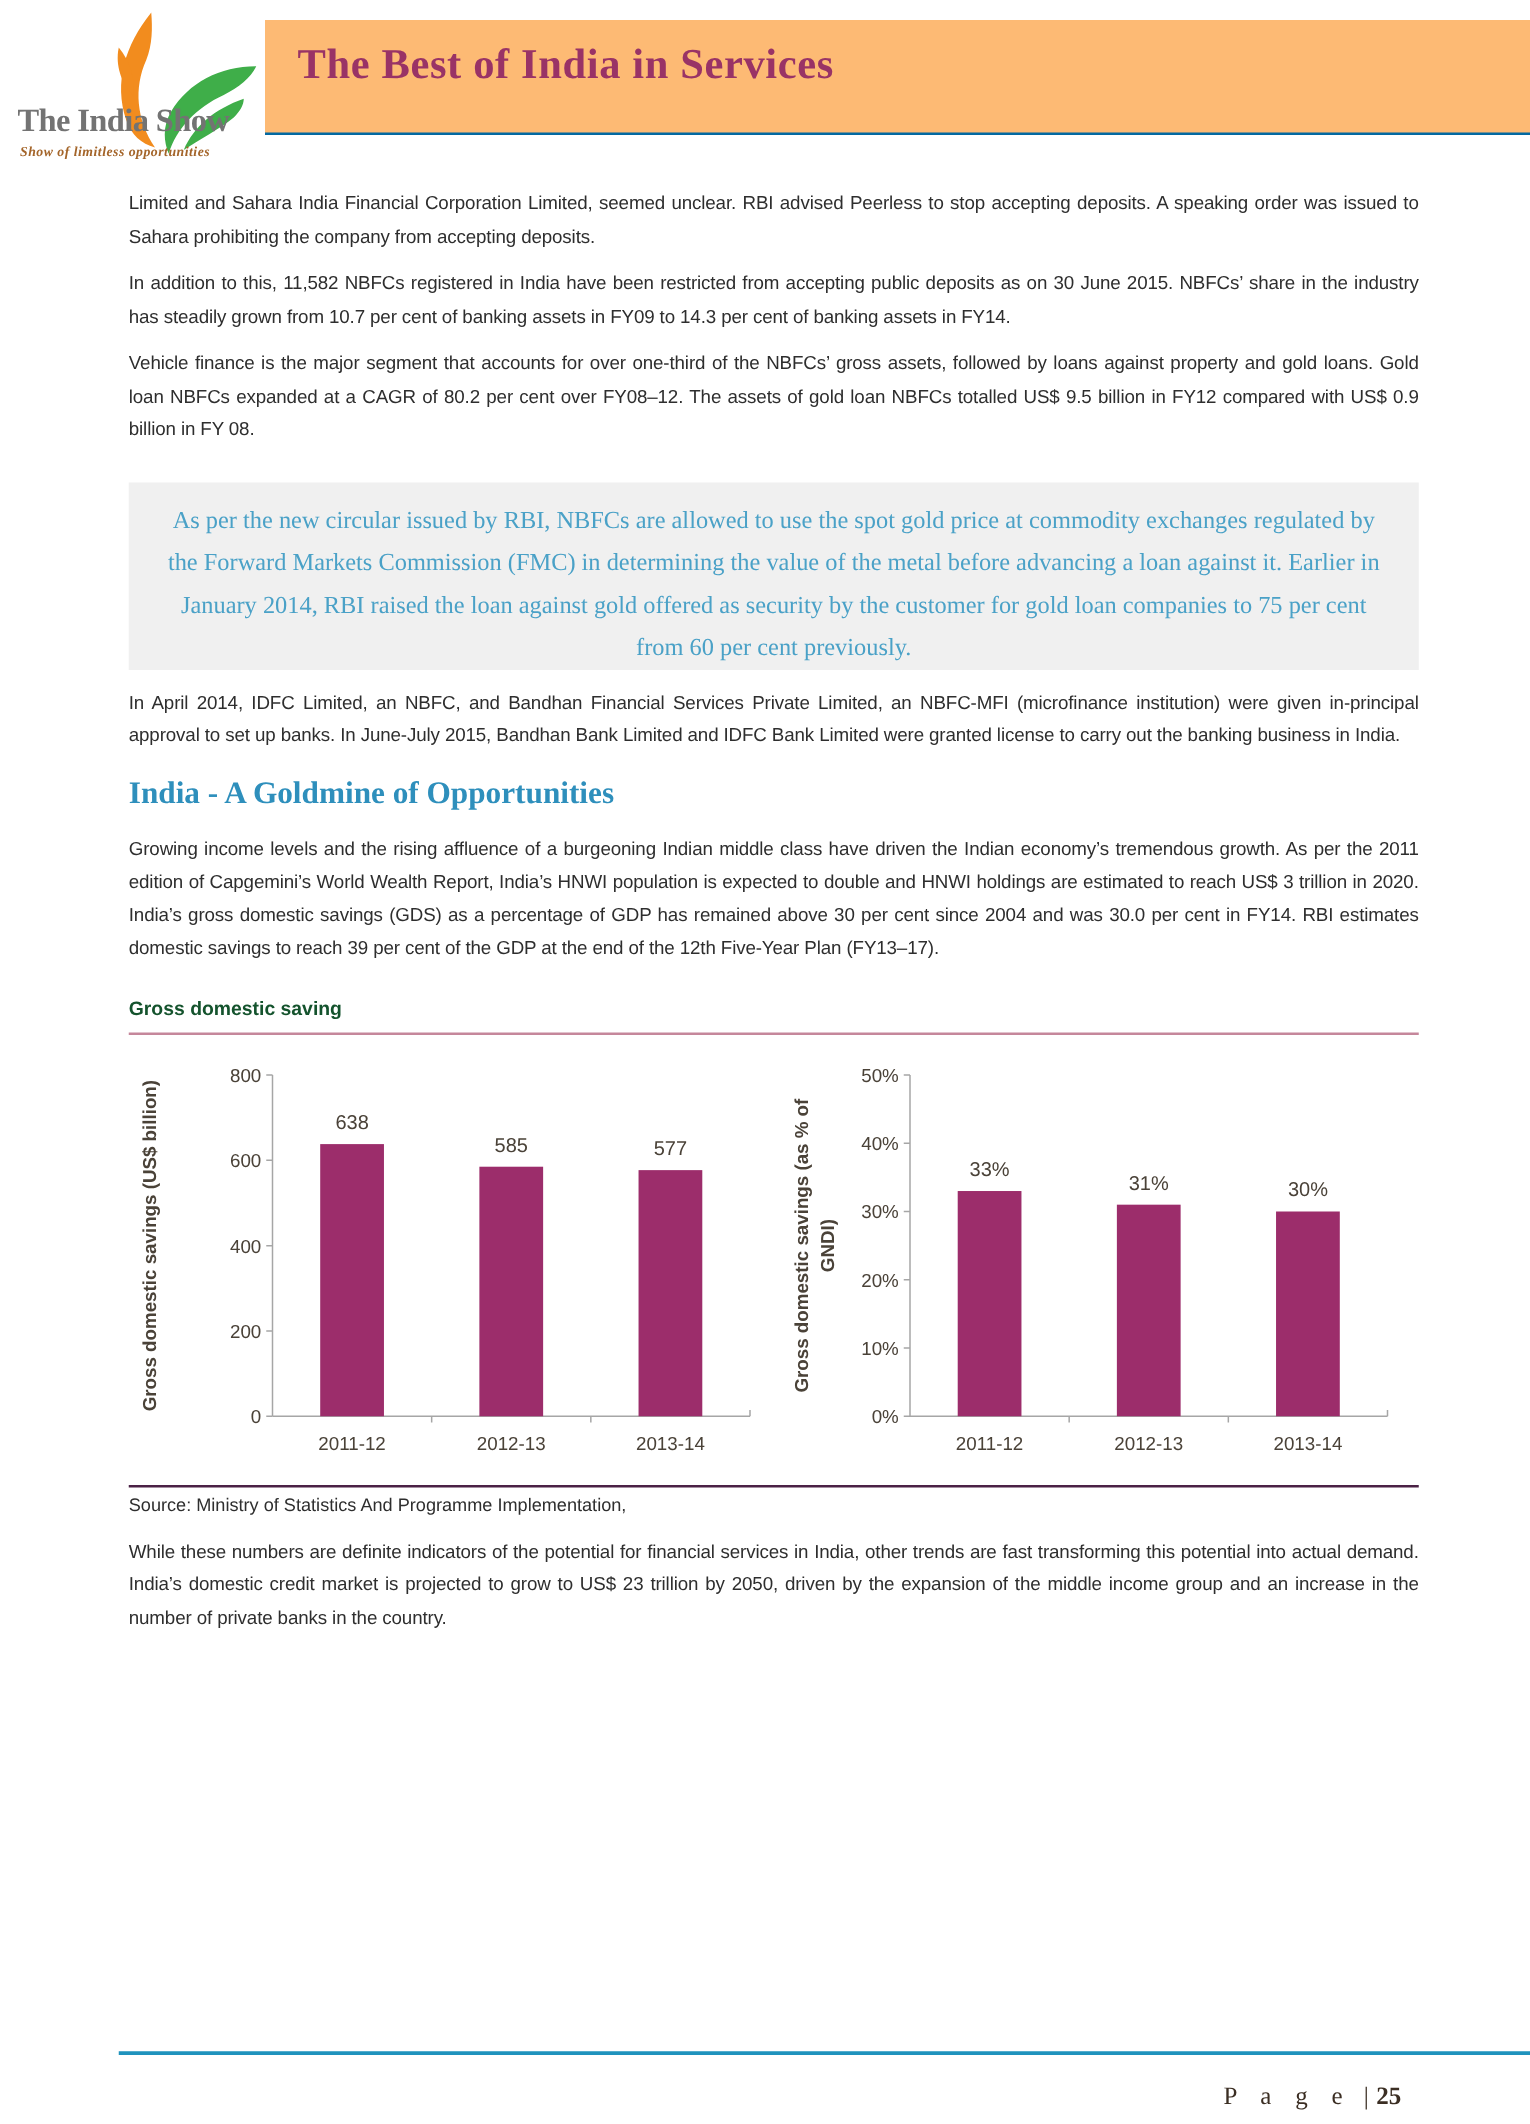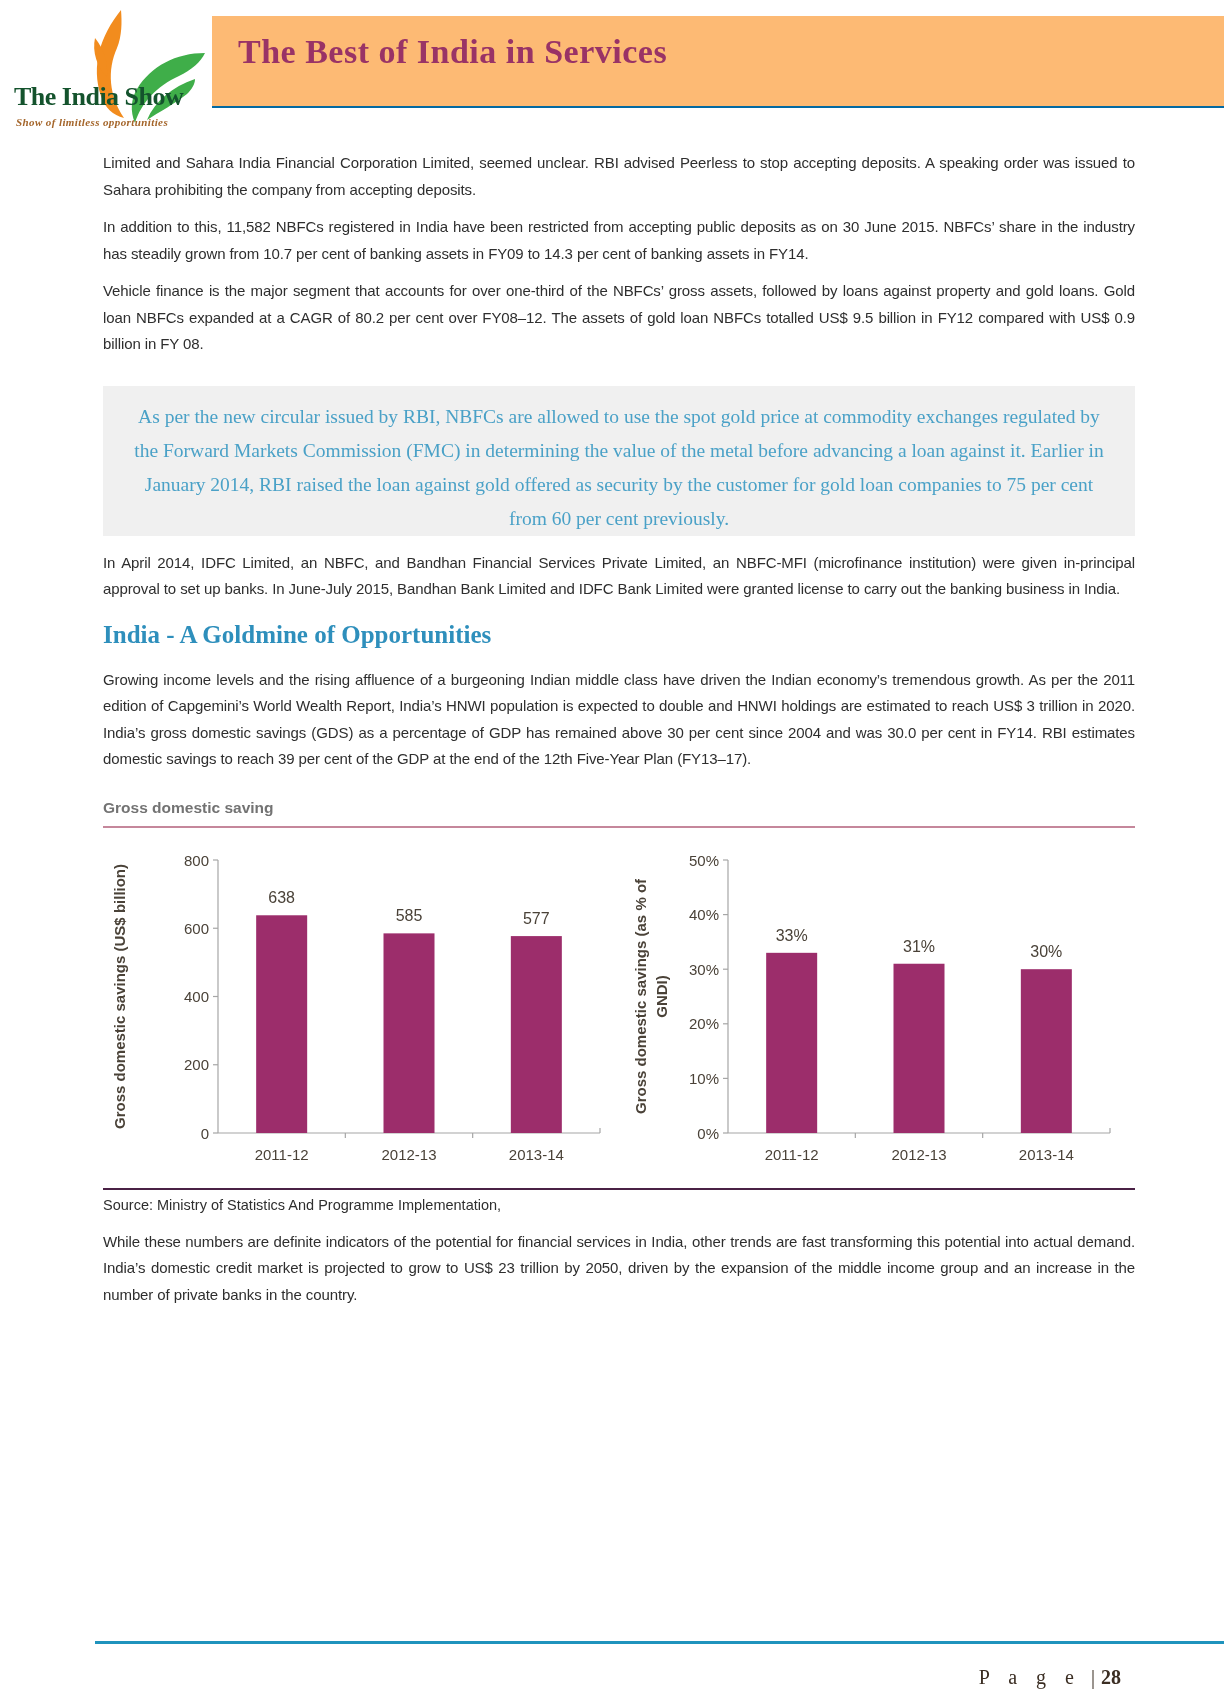--- a/index.html
+++ b/index.html
@@ -8,38 +8,38 @@
 
   
   .header-band{position:absolute;left:212px;right:0;top:16px;height:90px;background:#fdba74;
                border-bottom:2px solid #0369a1;display:flex;align-items:flex-start;}
   .header-title{font-family:"Liberation Serif",serif;font-weight:bold;font-size:34px;
                 color:#993366;padding:17px 0 0 26px;letter-spacing:.5px;}
 
   .logo{position:absolute;left:8px;top:4px;width:205px;height:138px;}
   .logo svg{position:absolute;left:0;top:0;}
   .logo-title{position:absolute;left:6px;top:78px;font-family:"Liberation Serif",serif;
-              font-weight:bold;font-size:26px;color:#14532d;letter-spacing:-.5px;}
+              font-weight:bold;font-size:26px;color:#737373;letter-spacing:-.5px;}
   .logo-tagline{position:absolute;left:8px;top:112px;font-family:"Liberation Serif",serif;
                 font-weight:bold;font-style:italic;font-size:11px;color:#a4652a;letter-spacing:.4px;}
 
   
   .content{position:absolute;left:103px;top:150px;width:1032px;}
   .content p{margin:0 0 11px 0;font-size:15px;line-height:26.5px;text-align:justify;
              letter-spacing:-.1px;color:#2e2e2e;}
 
   .quote{margin:28px 0 14px 0;background:#f0f0f0;color:#4aa1c7;text-align:center;
          font-family:"Liberation Serif",serif;font-size:19.5px;line-height:34px;
          padding:14px 28px 0 28px;}
 
   .h-goldmine{margin:18px 0 18px 0;font-family:"Liberation Serif",serif;font-weight:bold;
               font-size:25px;color:#2e8fbc;}
   .h-wealth{margin:26px 0 0 0;font-size:15.5px;font-weight:bold;color:#222;}
   .p-growing{margin-top:16px !important;}
-  .h-chart{margin:26px 0 0 0;font-size:15.5px;font-weight:bold;color:#737373;}
+  .h-chart{margin:26px 0 0 0;font-size:15.5px;font-weight:bold;color:#14532d;}
   .rule-pink{border:none;border-top:2.5px solid #c5879b;margin:9px 0 0 0;}
   .rule-purple{border:none;border-top:2px solid #4a2145;margin:6px 0 0 0;}
 
   .charts-row{display:flex;gap:22px;margin-top:12px;height:342px;}
   .chart{width:505px;height:342px;}
 
   .source-note{margin-top:7px;font-size:14.5px;color:#2e2e2e;}
   .p-last{margin-top:16px !important;}
 
   
@@ -147,16 +147,16 @@
     </div>
 
     <hr class="rule-purple">
     <div class="source-note">Source: Ministry of Statistics And Programme Implementation,</div>
 
     <p class="p-last">While these numbers are definite indicators of the potential for financial services in India, other trends are fast transforming this potential into actual demand. India’s domestic credit market is projected to grow to US$ 23 trillion by 2050, driven by the expansion of the middle income group and an increase in the number of private banks in the country.</p>
   </div>
 
   <div class="footer-rule"></div>
   <div class="footer-page">
-    <span class="pg-label">P a g e</span><span class="pg-sep">|</span><span class="pg-num">28</span>
+    <span class="pg-label">P a g e</span><span class="pg-sep">|</span><span class="pg-num">25</span>
   </div>
 
 </div>
 
 </body></html>

